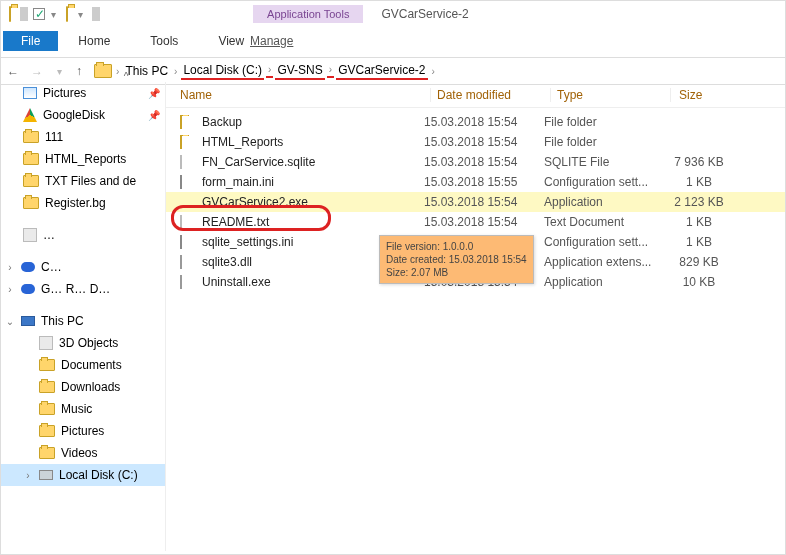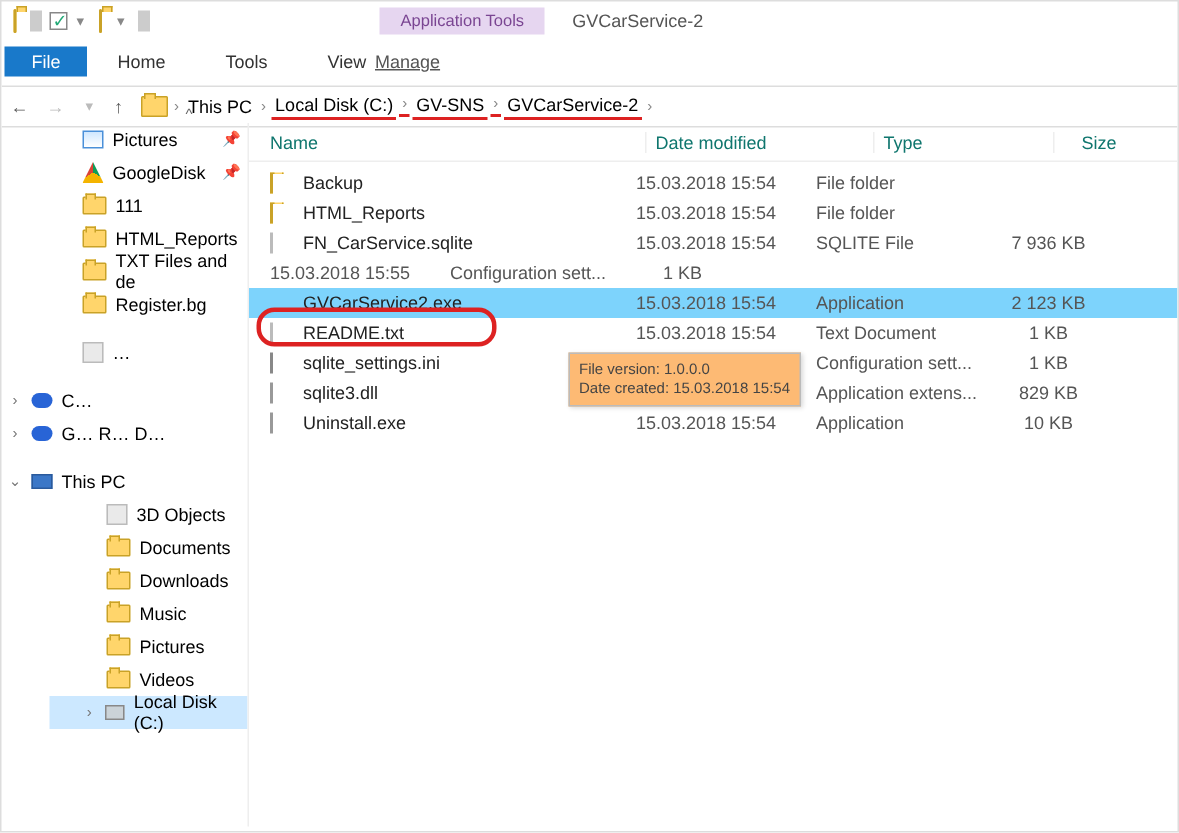--- a/index.html
+++ b/index.html
@@ -26,42 +26,42 @@
 .breadcrumb .folder-ic::before { content:""; position:absolute; top:-3px; left:1px; width:6px; height:3px; background:#ffd56b; border:1px solid #c9a227; border-bottom:none; }
 .crumb { padding:1px 2px; }
 .chev { color:#888; font-size:10px; padding:0 2px; }
 .underline { border-bottom:2px solid #d22; padding-bottom:1px; }
 
 .main { display:flex; height:calc(555px - 86px); }
 .nav { width:165px; border-right:1px solid #eee; overflow:hidden; }
 .nav .item { display:flex; align-items:center; gap:6px; padding:2px 4px; height:22px; }
 .nav .item.selected { background:#cce8ff; }
 .nav .pin { margin-left:auto; color:#666; font-size:10px; }
-.nav .indent1 { padding-left:22px;margin-left:32px; }
+.nav .indent1 { padding-left:22px; }
 .nav .sep { height:10px; }
 .icon-folder { width:16px; height:12px; background:#ffd56b; border:1px solid #c9a227; border-radius:1px; position:relative; flex:0 0 auto; }
 .icon-folder::before { content:""; position:absolute; top:-3px; left:1px; width:5px; height:3px; background:#ffd56b; border:1px solid #c9a227; border-bottom:none; }
 .icon-pic { width:14px; height:12px; border:1px solid #4a90d9; background:linear-gradient(180deg,#cfe7ff,#fff); }
 .icon-cloud { width:14px; height:10px; border-radius:6px; background:#2864d6; position:relative; }
 .icon-pc { width:14px; height:10px; background:#3b77c7; border:1px solid #2a5a9c; }
 .icon-disk { width:14px; height:10px; background:#cbd3d8; border:1px solid #888; }
 .icon-generic { width:14px; height:14px; background:#eaeaea; border:1px solid #bbb; }
 .chev-left { color:#777; font-size:10px; width:10px; text-align:center; }
 
 .content { flex:1; overflow:hidden; }
-.columns { display:flex; height:26px; align-items:center; border-bottom:1px solid #eee; padding-left:14px; color:#0f766e; font-size:12px; }
+.columns { display:flex; height:26px; align-items:center; border-bottom:1px solid #eee; padding-left:14px; color:#a16207; font-size:12px; }
 .col-name { width:250px; }
 .col-date { width:120px; border-left:1px solid #eee; padding-left:6px; }
-.col-type { width:120px; border-left:1px solid #eee; padding-left:6px;margin-left:32px; }
-.col-size { width:80px;  border-left:1px solid #eee; padding-left:18px; }
+.col-type { width:120px; border-left:1px solid #eee; padding-left:6px; }
+.col-size { width:80px;  border-left:1px solid #eee; padding-left:8px; }
 .sort-ind { text-align:center; margin-top:-14px; color:#666; font-size:10px; margin-left:120px; width:10px; }
 
 .files { padding-top:4px; }
 .row { display:flex; align-items:center; height:20px; padding-left:14px; font-size:12px; color:#222; }
-.row.sel { background:#7dd3fc; }
+.row.sel { background:#fef9c3; }
 .row .ic { width:16px; height:14px; margin-right:6px; flex:0 0 auto; }
 .cell-name { width:244px; display:flex; align-items:center; overflow:hidden; white-space:nowrap; }
 .cell-date { width:120px; color:#555; }
 .cell-type { width:120px; color:#555; overflow:hidden; white-space:nowrap; text-overflow:ellipsis; }
 .cell-size { width:80px; text-align:center; padding-right:10px; color:#555; }
 .ring { position:absolute; border:3px solid #d22; border-radius:12px; width:160px; height:26px; left:170px; top:204px; pointer-events:none; }
 .tooltip { position:absolute; left:378px; top:234px; background:#fdba74; border:1px solid #bbb; padding:4px 6px; font-size:10px; color:#444; line-height:1.3; box-shadow:1px 1px 3px rgba(0,0,0,.15); }
 .icon-file { width:14px; height:16px; border:1px solid #bbb; background:#fff; }
 .icon-file-txt { width:14px; height:16px; border:1px solid #bbb; background:#fff; position:relative; }
 .icon-file-txt::after { content:""; position:absolute; left:2px; right:2px; top:3px; height:1px; background:#888; box-shadow:0 3px 0 #888,0 6px 0 #888; }
@@ -242,20 +242,24 @@
         <div class="row">
           <div class="cell-name">
             <span class="ic"><span class="icon-file"></span></span>
             <span>FN_CarService.sqlite</span>
           </div>
           <div class="cell-date">15.03.2018 15:54</div>
           <div class="cell-type">SQLITE File</div>
           <div class="cell-size">7 936 KB</div>
         </div>
         <div class="row">
+          <div class="cell-name">
+            <span class="ic"><span class="icon-file-txt" style="border-color:#888"></span></span>
+            <span>form_main.ini</span>
+          </div>
           <div class="cell-date">15.03.2018 15:55</div>
           <div class="cell-type">Configuration sett...</div>
           <div class="cell-size">1 KB</div>
         </div>
         <div class="row sel">
           <div class="cell-name">
             <span class="ic"><span class="icon-svc"></span></span>
             <span>GVCarService2.exe</span>
           </div>
           <div class="cell-date">15.03.2018 15:54</div>
@@ -299,13 +303,14 @@
           <div class="cell-size">10 KB</div>
         </div>
       </div>
   </div>
 </div>
 
 <div class="ring"></div>
 <div class="tooltip">
   <div>File version: 1.0.0.0</div>
   <div>Date created: 15.03.2018 15:54</div>
+  <div>Size: 2.07 MB</div>
 </div>
 
 </body></html>

